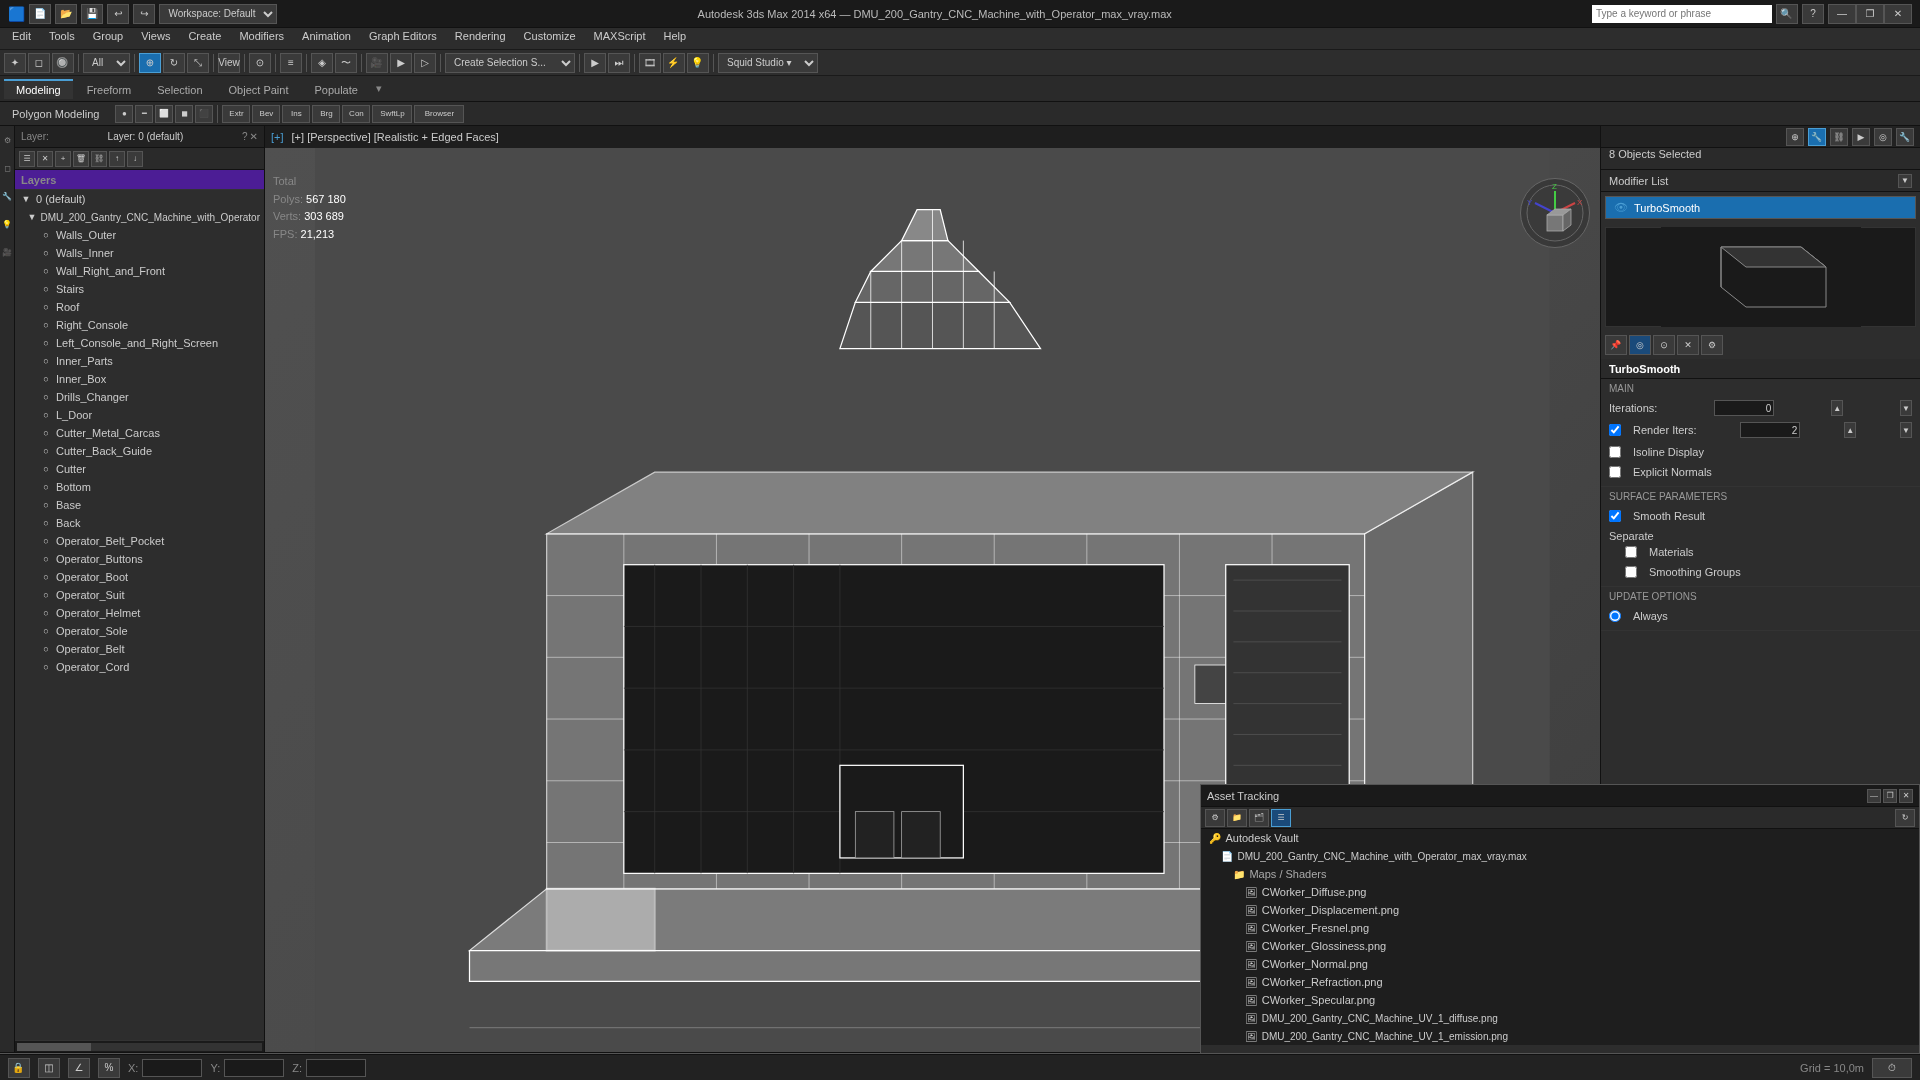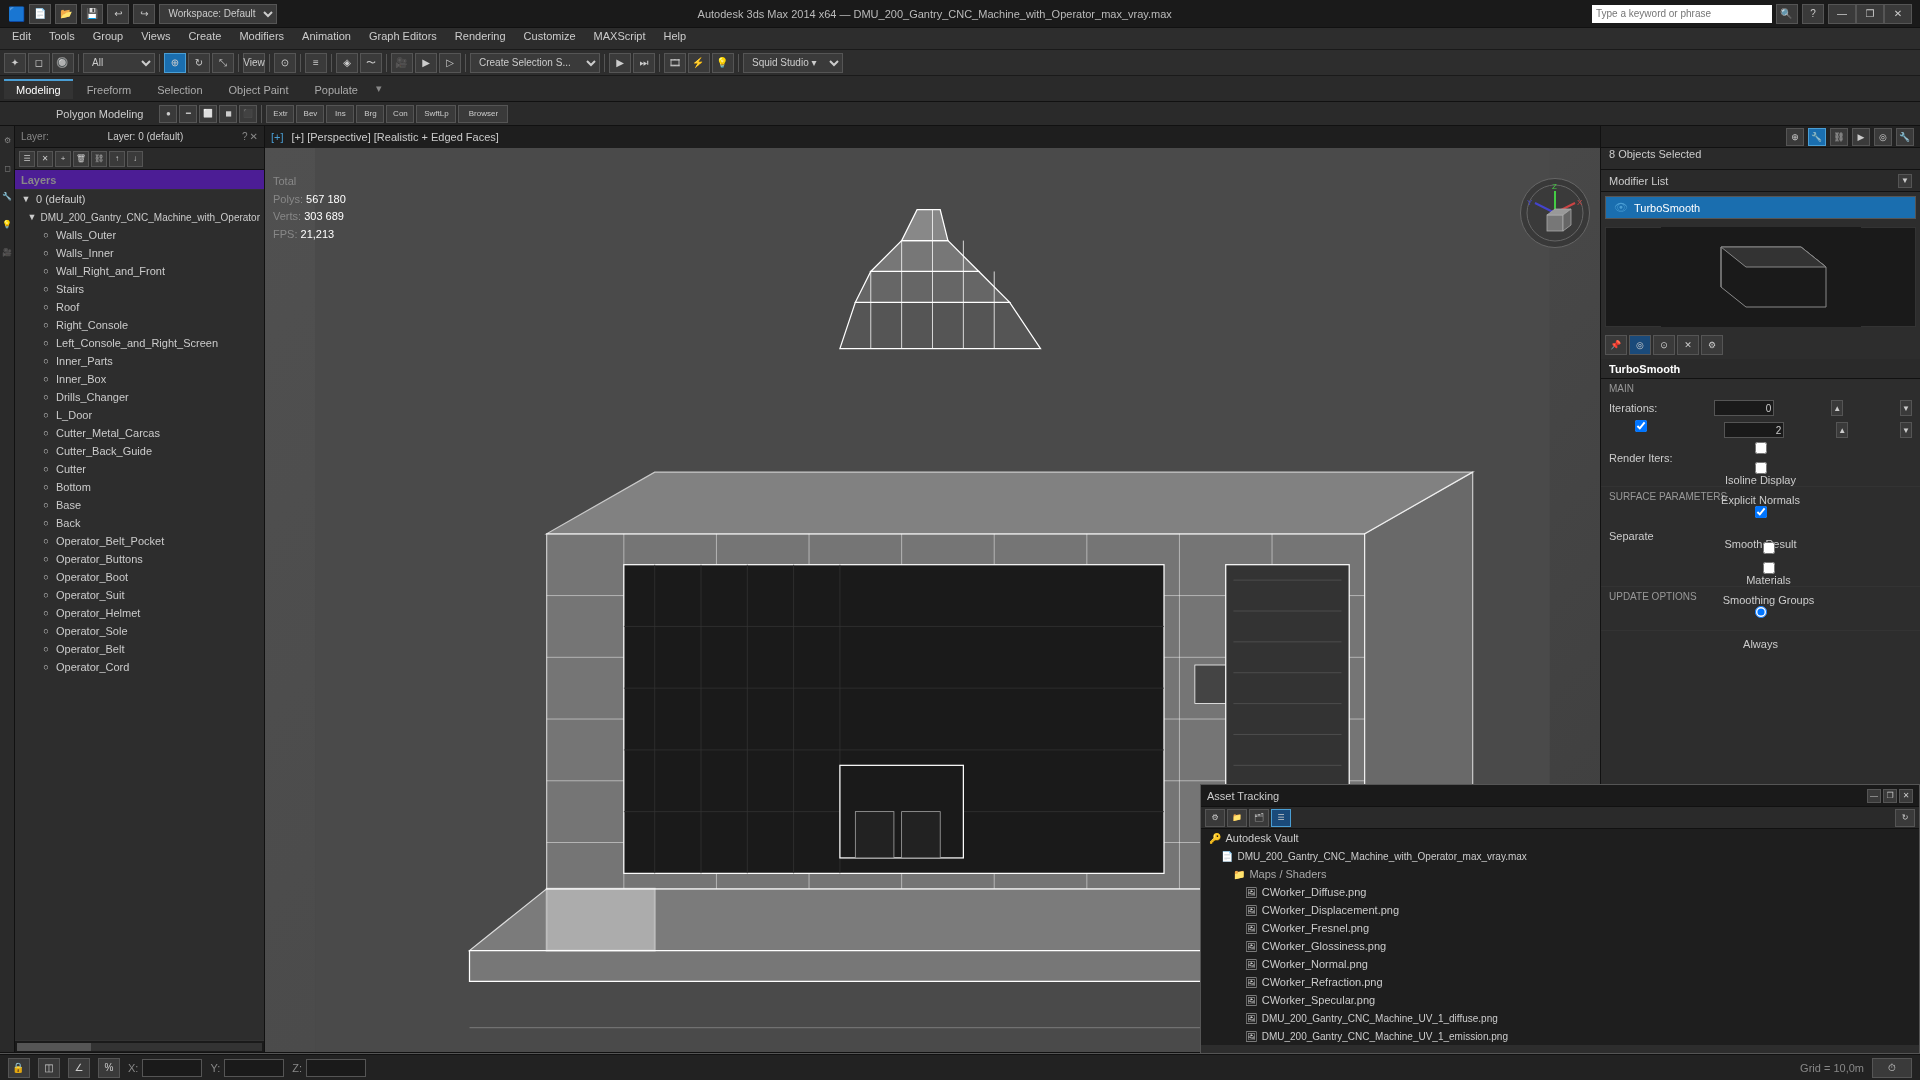--- a/index.html
+++ b/index.html
@@ -22,21 +22,21 @@
     #toolbar1 { background: #2d2d2d; height: 26px; display: flex; align-items: center; padding: 0 4px; gap: 2px; border-bottom: 1px solid #1a1a1a; }
     .tb-btn { width: 22px; height: 20px; background: #3a3a3a; border: 1px solid #555; display: flex; align-items: center; justify-content: center; font-size: 10px; cursor: pointer; color: #ccc; flex-shrink: 0; }
     .tb-btn.active { background: #1a6eaf; border-color: #4a9ed4; }
     .tb-separator { width: 1px; height: 18px; background: #555; margin: 0 2px; }
     .tb-dropdown { height: 20px; background: #3a3a3a; border: 1px solid #555; color: #ccc; font-size: 10px; padding: 0 4px; cursor: pointer; }
     
     
     #modetabs { background: #2a2a2a; height: 26px; display: flex; align-items: center; padding: 0 4px; gap: 2px; border-bottom: 1px solid #111; }
     .mode-tab { padding: 3px 12px; font-size: 11px; color: #aaa; cursor: pointer; border-top: 2px solid transparent; }
     .mode-tab.active { color: #fff; border-top-color: #4a9ed4; background: #333; }
-    .polygon-label { padding: 3px 8px; font-size: 11px; color: #ccc; background: #2a2a2a; margin-left: 44px; }
+    .polygon-label { padding: 3px 8px; font-size: 11px; color: #ccc; background: #2a2a2a; }
     
     
     #main { display: flex; height: calc(1080px - 28px - 22px - 26px - 26px - 26px - 26px); }
     
     
     #left-panel { width: 15px; background: #2a2a2a; display: flex; flex-direction: column; border-right: 1px solid #111; }
     .left-icon { width: 15px; height: 28px; display: flex; align-items: center; justify-content: center; font-size: 8px; color: #888; cursor: pointer; }
     
     
     #layers-panel { width: 250px; background: #2d2d2d; border-right: 1px solid #111; display: flex; flex-direction: column; }
@@ -75,21 +75,21 @@
     .mod-ctrl-btn { width: 22px; height: 20px; background: #3a3a3a; border: 1px solid #555; display: flex; align-items: center; justify-content: center; font-size: 9px; cursor: pointer; color: #ccc; }
     
     
     #turbosm-title { background: #2a2a2a; height: 20px; display: flex; align-items: center; padding: 0 8px; font-size: 11px; color: #fff; font-weight: bold; border-bottom: 1px solid #111; }
     
     .param-section { padding: 4px 8px; border-bottom: 1px solid #333; }
     .param-section-title { font-size: 10px; color: #999; margin-bottom: 4px; text-transform: uppercase; }
     .param-row { display: flex; align-items: center; justify-content: space-between; height: 20px; margin-bottom: 2px; }
     .param-label { font-size: 11px; color: #ccc; }
     .param-input { width: 60px; height: 16px; background: #1a1a1a; border: 1px solid #555; color: #ccc; font-size: 10px; text-align: right; padding: 0 2px; }
-    .param-checkbox { display: flex; align-items: center; gap: 20px; height: 20px; flex-direction: column; }
+    .param-checkbox { display: flex; align-items: center; gap: 12px; height: 20px; }
     .param-checkbox input { width: 12px; height: 12px; }
     .param-checkbox label { font-size: 11px; color: #ccc; }
     
     
     #bottom-area { height: 140px; background: #2d2d2d; border-top: 1px solid #111; display: flex; flex-direction: column; }
     #material-browser { background: #2d2d2d; border: 1px solid #555; flex: 1; }
     #mat-header { background: #222; height: 22px; display: flex; align-items: center; justify-content: space-between; padding: 0 6px; border-bottom: 1px solid #111; }
     #mat-search { background: #1a1a1a; border: 1px solid #555; color: #ccc; height: 18px; width: 200px; padding: 0 4px; font-size: 11px; }
     .mat-row { height: 18px; display: flex; align-items: center; padding: 0 4px; font-size: 10px; color: #ccc; border-bottom: 1px solid #2a2a2a; cursor: pointer; }
     .mat-color { width: 14px; height: 10px; margin-right: 4px; flex-shrink: 0; }
@@ -175,21 +175,21 @@
   <span class="menu-item">Customize</span>
   <span class="menu-item">MAXScript</span>
   <span class="menu-item">Help</span>
 </div>
 
 <div id="toolbar1">
   <div class="tb-btn" title="Select">✦</div>
   <div class="tb-btn">◻</div>
   <div class="tb-btn">🔘</div>
   <div class="tb-separator"></div>
-  <select class="tb-dropdown" style="width:72px;">
+  <select class="tb-dropdown" style="width:47px;">
     <option>All</option>
   </select>
   <div class="tb-separator"></div>
   <div class="tb-btn active" title="Move">⊕</div>
   <div class="tb-btn" title="Rotate">↻</div>
   <div class="tb-btn" title="Scale">⤡</div>
   <div class="tb-separator"></div>
   <div class="tb-btn">View</div>
   <div class="tb-separator"></div>
   <div class="tb-btn">⊙</div>

